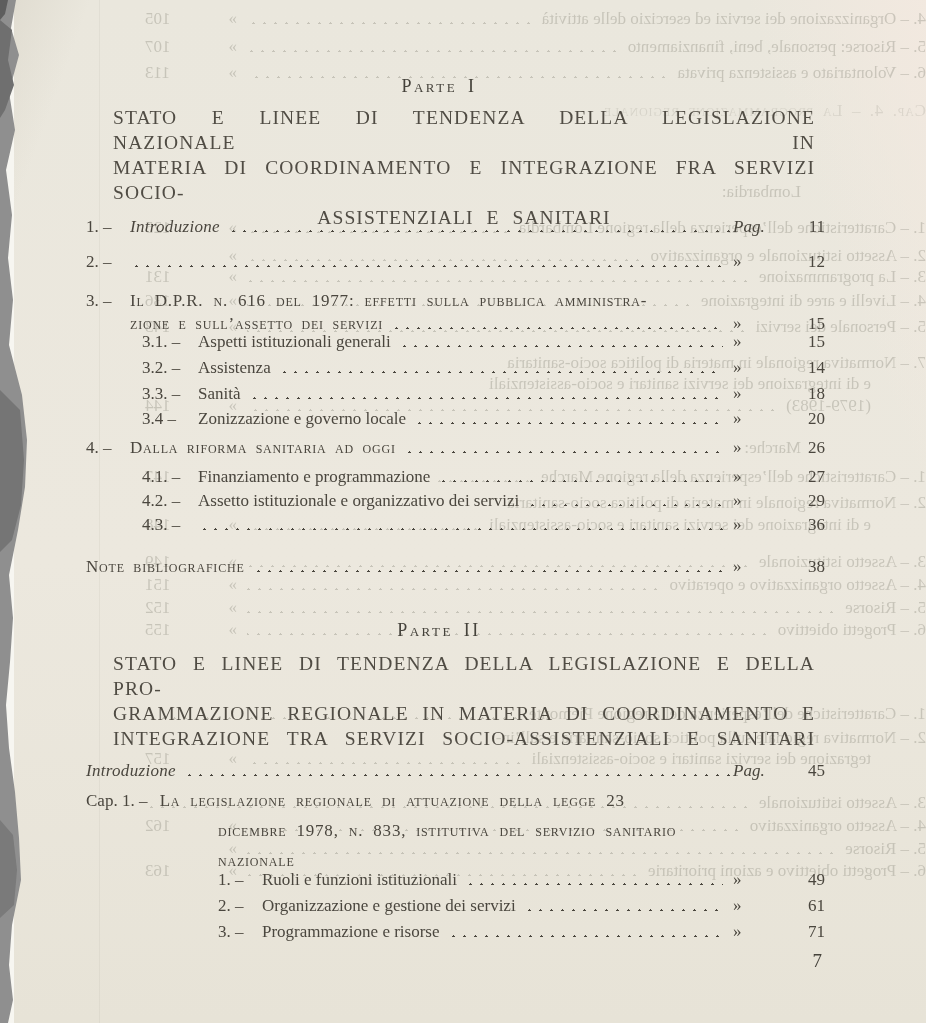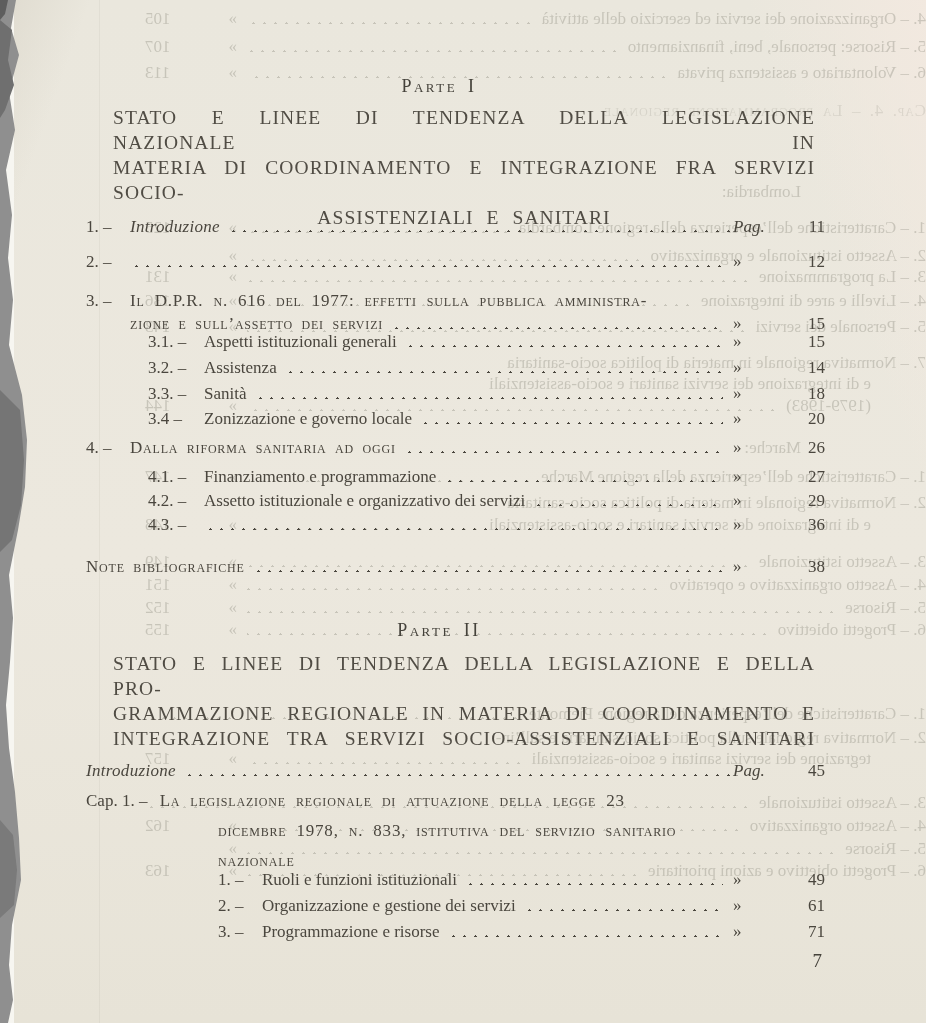--- a/index.html
+++ b/index.html
@@ -32,21 +32,21 @@
   #ghost .row{color:#98968a;}
   #ghost .dots{background-image:radial-gradient(circle,#98968a 1.2px,transparent 1.4px);}
   .g-faint{opacity:.55;}
   
   .row{
     position:absolute;left:86px;right:101px;
     display:flex;align-items:baseline;
     font-size:17px;line-height:22px;white-space:nowrap;
   }
   .row .num{flex:none;width:44px;}
-  .row.sub{left:148px;}
+  .row.sub{left:142px;}
   .row.sub .num{width:56px;}
   .row.capsub{left:218px;}
   .row .txt{flex:none;padding-right:7px;}
   .dots{
     flex:1 1 auto;height:15px;min-width:10px;
     background-image:radial-gradient(circle,#4a463e 1.2px,transparent 1.4px);
     background-size:11px 15px;background-position:1px 7px;background-repeat:repeat-x;
   }
   .ref{flex:none;width:44px;padding-left:10px;}
   .ref.pag{font-style:italic;padding-left:2px;}

